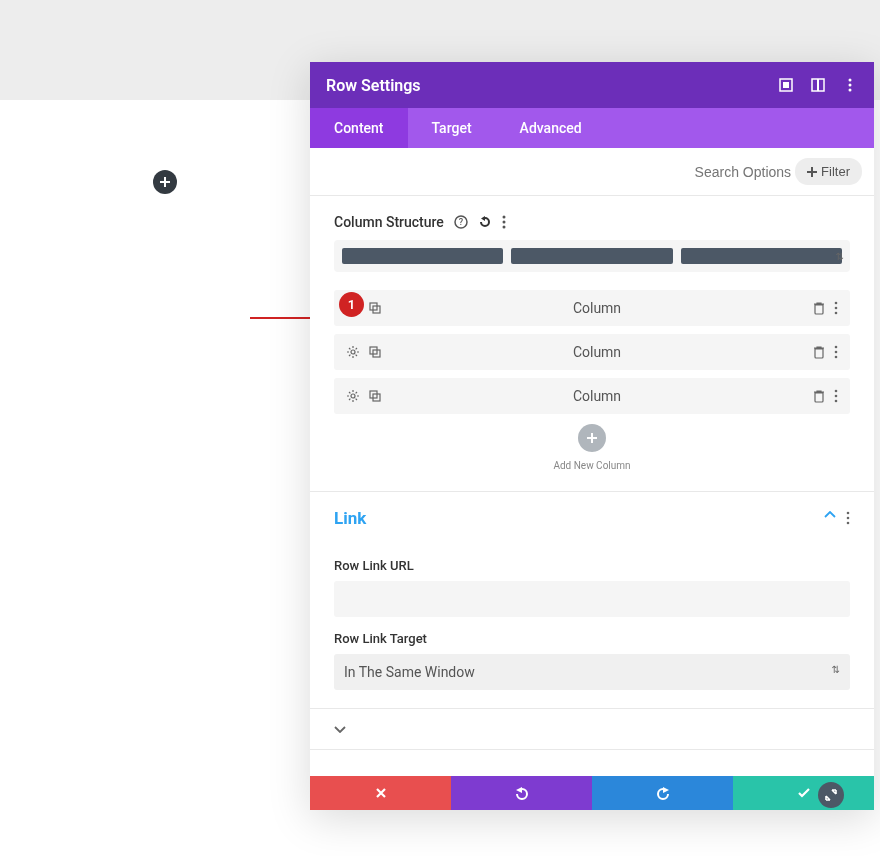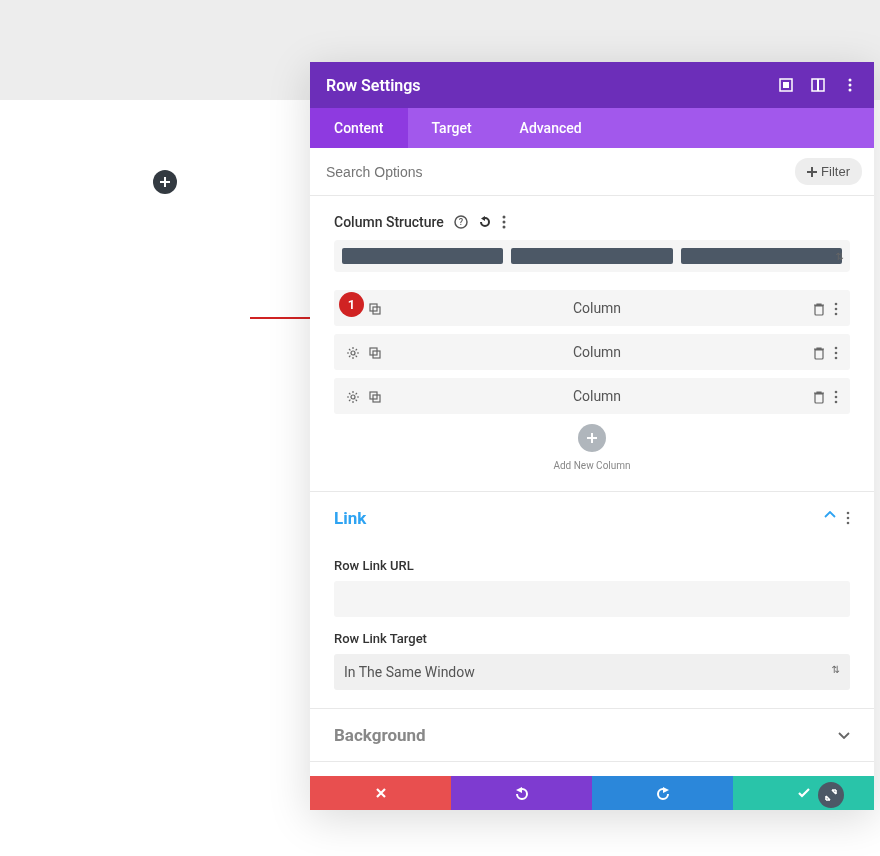--- a/index.html
+++ b/index.html
@@ -8,30 +8,30 @@
 .add-circle { position: absolute; top: 170px; left: 153px; width: 24px; height: 24px; border-radius: 50%; background: #333a41; color: #fff; display: flex; align-items: center; justify-content: center; font-size: 16px; cursor: pointer; }
 .modal { position: absolute; top: 62px; left: 310px; width: 564px; background: #fff; box-shadow: 0 8px 40px rgba(0,0,0,0.15); display: flex; flex-direction: column; }
 .modal-header { background: #6c2eb9; color: #fff; display: flex; align-items: center; padding: 0 16px; height: 46px; }
 .modal-title { font-size: 16px; font-weight: 600; flex: 1; }
 .header-icons { display: flex; gap: 16px; }
 .header-icon { width: 16px; height: 16px; display: flex; align-items: center; justify-content: center; cursor: pointer; }
 .tabs { background: #a258ec; display: flex; }
 .tab { padding: 12px 24px; color: #fff; font-size: 14px; font-weight: 500; cursor: pointer; }
 .tab.active { background: #8e3ae0; }
 .search-row { display: flex; align-items: center; padding: 10px 12px; border-bottom: 1px solid #e8e8e8; }
-.search-input { flex: 1; border: none; outline: none; font-size: 14px; color: #888; background: transparent; padding: 4px; }
+.search-input { flex: 1; border: none; outline: none; font-size: 14px; color: #888; background: transparent; padding: 4px; text-align: right; }
 .filter-btn { background: #ededed; border: none; padding: 6px 12px; font-size: 13px; color: #555; cursor: pointer; display: flex; align-items: center; gap: 4px; border-radius: 13px; }
 .content-area { padding: 18px 24px; background: #fff; overflow-y: auto; max-height: 580px; }
 .section-label { font-size: 14px; color: #333; font-weight: 500; display: flex; align-items: center; gap: 10px; margin-bottom: 10px; }
 .section-label .icons { display: flex; gap: 10px; color: #555; }
 .icon-sm { width: 14px; height: 14px; cursor: pointer; }
 .col-structure { background: #f5f5f5; border-radius: 4px; padding: 8px; display: flex; gap: 8px; margin-bottom: 18px; position: relative; }
 .col-block { flex: 1; height: 16px; background: #4c5866; border-radius: 2px; }
 .col-structure .sort-icon { position: absolute; right: 6px; top: 50%; transform: translateY(-50%); font-size: 10px; color: #666; }
-.column-row { background: #f5f5f5; border-radius: 3px; padding: 10px 12px; margin-bottom: 8px; display: flex; align-items: flex-end; position: relative; }
+.column-row { background: #f5f5f5; border-radius: 3px; padding: 10px 12px; margin-bottom: 8px; display: flex; align-items: center; position: relative; }
 .col-left-icons { display: flex; gap: 8px; color: #666; }
 .col-label { flex: 1; text-align: center; font-size: 14px; color: #555; }
 .col-right-icons { display: flex; gap: 8px; color: #666; }
 .add-col { text-align: center; margin-top: 10px; margin-bottom: 20px; }
 .add-col-btn { width: 28px; height: 28px; border-radius: 50%; background: #b0b6bc; color: #fff; border: none; font-size: 16px; cursor: pointer; display: inline-flex; align-items: center; justify-content: center; }
 .add-col-text { display: block; margin-top: 8px; color: #888; font-size: 10px; }
 .hr { height: 1px; background: #e8e8e8; margin: 18px -24px; }
 .acc-header { display: flex; align-items: center; padding: 16px 24px; cursor: pointer; }
 .acc-title { flex: 1; font-size: 17px; font-weight: 700; }
 .acc-title.link { color: #2ea3f2; }
@@ -238,21 +238,20 @@
         <input class="text-input" value="" style="">
         <div class="field-label">Row Link Target</div>
         <div class="select-box">
           <span>In The Same Window</span>
         </div>
       </div>
 
       <div class="hr" style="margin:0"></div>
 
       <div class="acc-header">
-        <div class="acc-title muted">Background</div>
         <div class="acc-icons">
           <svg width="12" height="8" viewBox="0 0 12 8">
               <path d="M1 2l5 5 5-5" fill="none" stroke="#666" stroke-width="1.8"></path>
             </svg>
         </div>
       </div>
 
       <div class="hr" style="margin:0"></div>
 
       <div class="acc-header" style="padding-bottom:6px">

